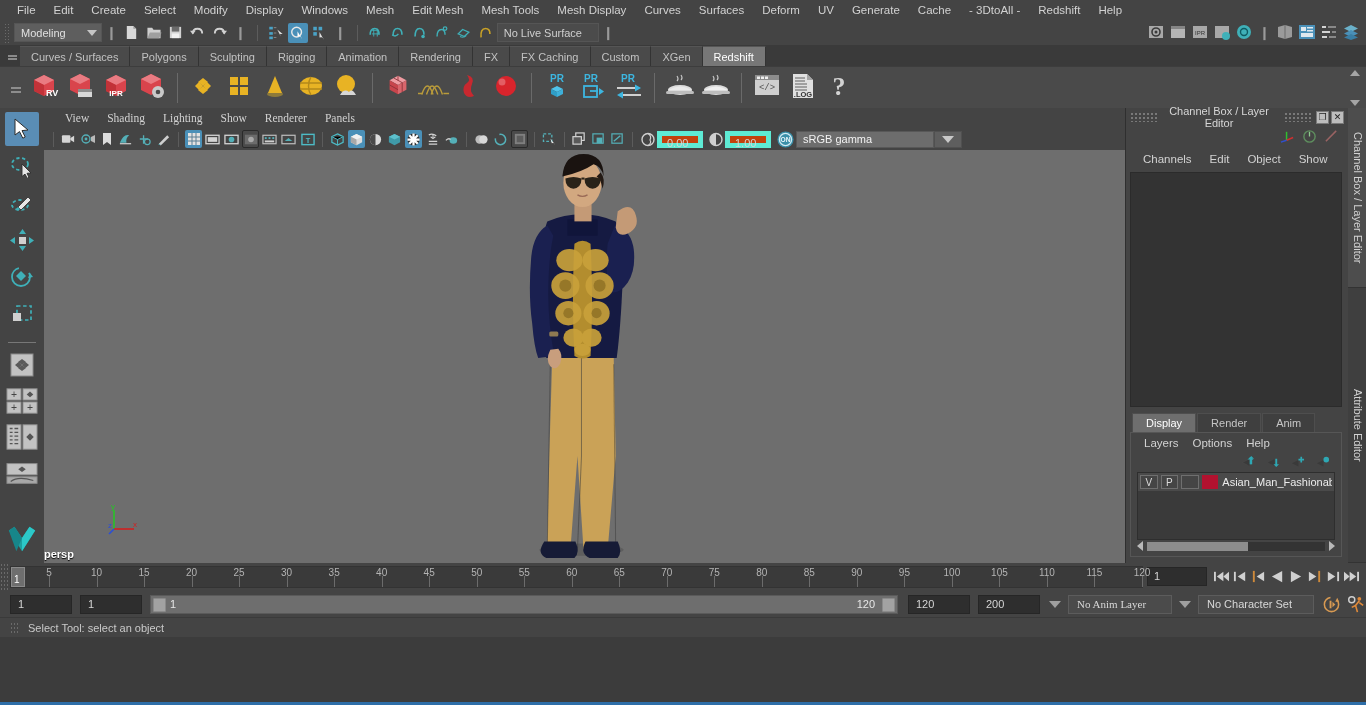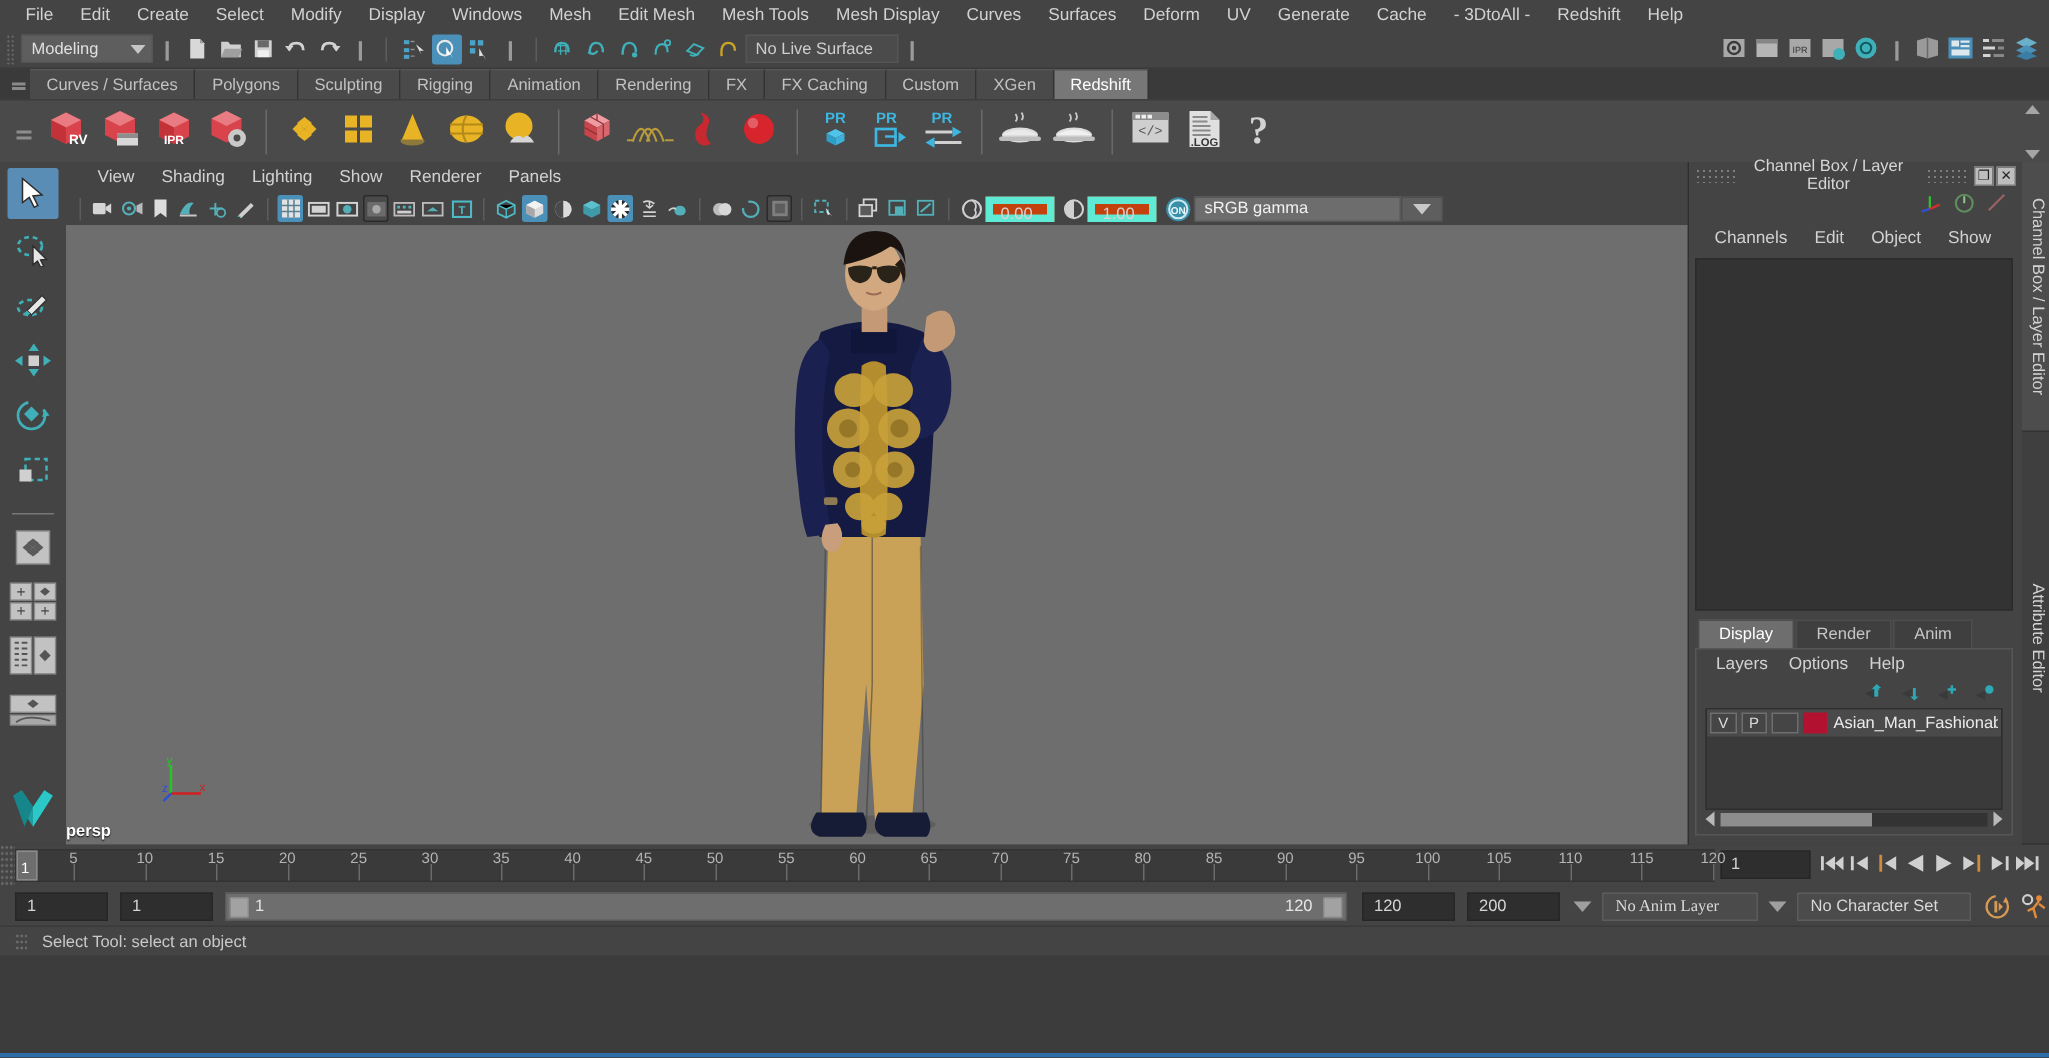--- a/index.html
+++ b/index.html
@@ -54,21 +54,21 @@
   
   .toolbox { width:44px; background:#444444; padding-top:4px; display:flex; flex-direction:column; align-items:center; }
   .tbtn { width:34px; height:34px; margin-bottom:3px; display:flex; align-items:center; justify-content:center; border-radius:2px; }
   .tbtn.sel { background:#5a8db5; }
   .tbdiv { width:28px; height:1px; background:#777; margin:8px 0 6px; }
   .tbox-img { width:32px; height:32px; margin-bottom:4px; display:flex; align-items:center; justify-content:center; }
 
   
   .vpwrap { flex:1; background:#3c3c3c; display:flex; flex-direction:column; border-right:1px solid #2f2f2f; }
   .vpmenu { height:20px; background:#444444; display:flex; align-items:center; padding-left:12px; }
-  .vpmenu .vi { padding:0 9px; font-size:11.5px; color:#d2d2d2; line-height:20px; }
+  .vpmenu .vi { padding:0 9px; font-size:11.5px; color:#d2d2d2; line-height:20px;font-family:Liberation Serif, serif; }
   .vptools { height:22px; background:#444444; display:flex; align-items:center; padding-left:4px; }
   .vico { width:17px; height:18px; display:inline-flex; align-items:center; justify-content:center; margin:0 1px; border-radius:2px; }
   .vico.on { background:#4a90b8; }
   .vico.onoutline { background:#4a4a4a; border:1px solid #2a2a2a; }
   .vsep { width:1px; height:15px; background:#5c5c5c; margin:0 5px; }
   .numfield { width:46px; height:17px; background:#c2410c; border:5px solid #5eead4; color:#d5d5d5; font-size:11px; text-align:left; padding-left:5px; line-height:15px; }
   .gamma { width:138px; height:17px; background:#6d6d6d; border:1px solid #585858; color:#f2f2f2; font-size:11px; padding-left:6px; line-height:15px; }
   .gammaarw { width:28px; height:17px; background:#5e5e5e; border:1px solid #505050; display:flex;align-items:center;justify-content:center;}
   .viewport { flex:1; background:#6e6e6e; position:relative; overflow:hidden; }
   .persp-label { position:absolute; bottom:3px; left:0; right:0; text-align:left; font-size:11px; color:#ffffff; font-weight:bold; text-shadow:0 1px 1px #000; }

